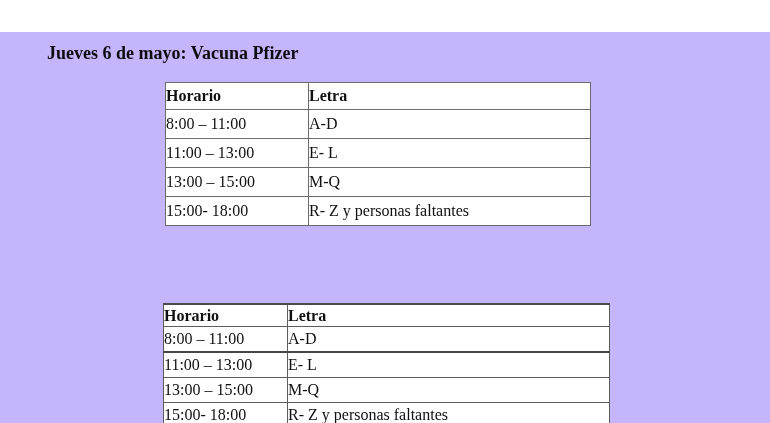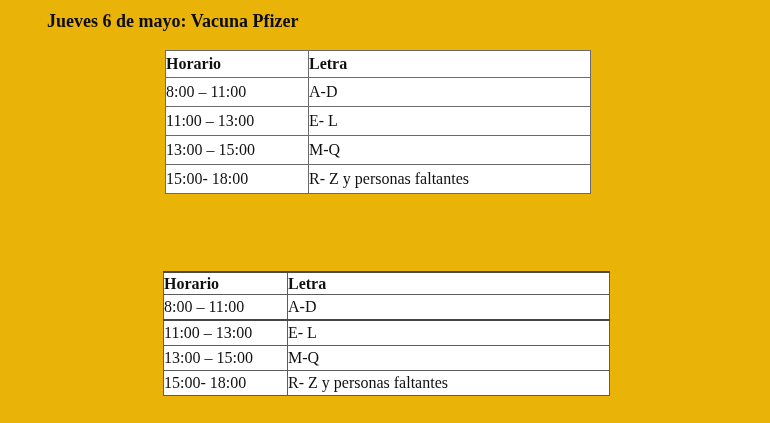--- a/index.html
+++ b/index.html
@@ -11,21 +11,22 @@
     width: 770px;
     height: 423px;
     position: relative;
     font-family: "Liberation Serif", "DejaVu Serif", serif;
     color: #101010;
     overflow: hidden;
   }
   .page {
     position: absolute;
     inset: 0;
-    background: #eab308;
+    background: #c4b5fd;
+    margin-top: 32px;
   }
   .heading {
     position: absolute;
     font-weight: bold;
     font-size: 18px;
     line-height: 22px;
     white-space: nowrap;
     color: #0d0d0d;
   }
   .heading-1 { left: 47px; top: 10px; }

